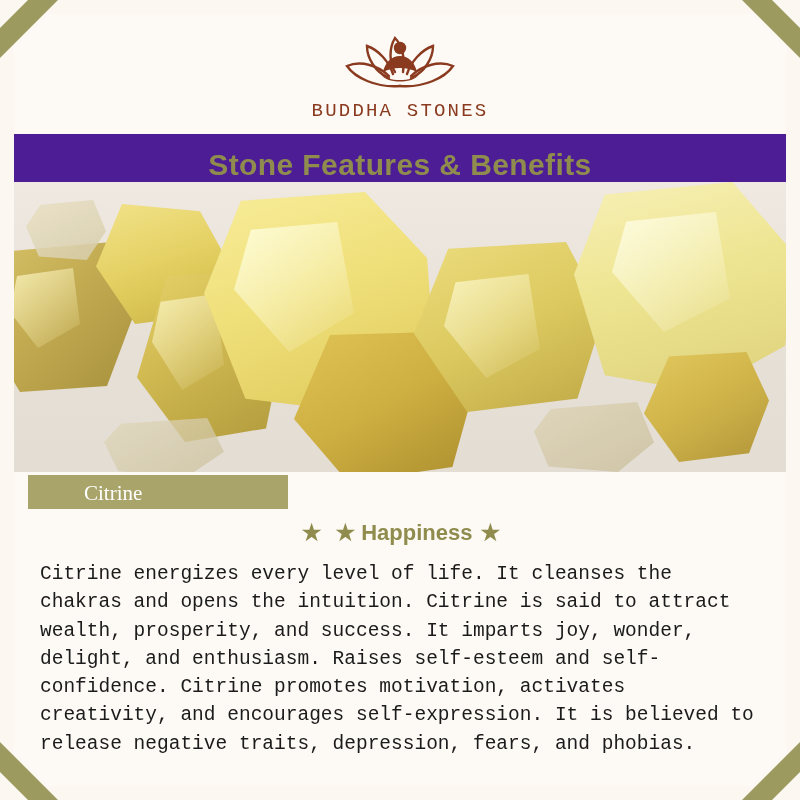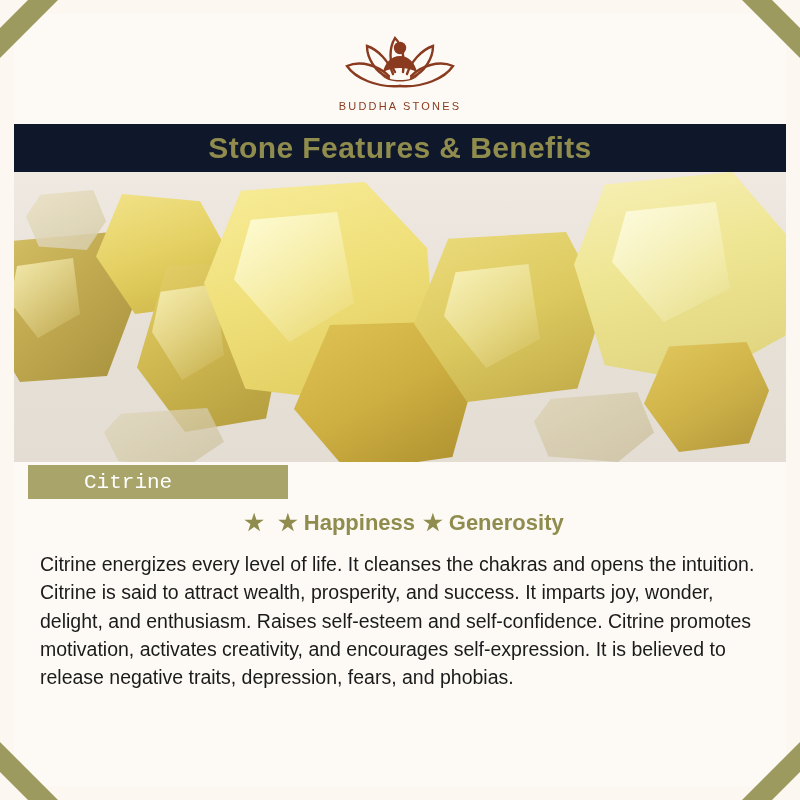--- a/index.html
+++ b/index.html
@@ -91,34 +91,34 @@
   .logo-wrap {
     text-align: center;
     padding-top: 12px;
   }
   .logo-mark {
     display: block;
     margin: 0 auto;
   }
   .logo-text {
     margin-top: 2px;
-    font-size: 11px;
+    font-size: 19px;
     letter-spacing: 2.2px;
     color: #8a3a1e;
-    font-family: Liberation Sans, sans-serif;
+    font-family: Liberation Mono, monospace;
     font-weight: normal;
   }
 
   
   .title-bar {
     margin: 12px 0 0 0;
     height: 48px;
-    background: #0f172a;
+    background: #4c1d95;
     display: flex;
-    align-items: center;
+    align-items: flex-end;
     justify-content: center;
   }
   .title-bar h1 {
     margin: 0;
     font-size: 30px;
     font-weight: bold;
     color: #8f8c4e;
     letter-spacing: 0.4px;
     font-family: "Liberation Sans", sans-serif;
   }
@@ -149,21 +149,21 @@
     width: 260px;
     height: 34px;
     background: #a9a46a;
   }
   .name-band .name {
     position: absolute;
     left: 70px;
     top: 9px;
     font-size: 21px;
     color: #ffffff;
-    font-family: Liberation Mono, monospace;
+    font-family: Liberation Serif, serif;
   }
 
   
   .keywords {
     display: flex;
     justify-content: center;
     align-items: center;
     gap: 0px;
     padding: 8px 0 4px 0;
   }
@@ -181,21 +181,21 @@
     margin: 0 6px 0 8px;
     line-height: 1;
   }
 
   
   .body-text {
     padding: 10px 26px 0 26px;
     font-size: 19.5px;
     line-height: 1.45;
     color: #1b1b1b;
-    font-family: Liberation Sans, sans-serif;
+    font-family: Liberation Mono, monospace;
     text-align: left;
   }
 </style>
 </head>
 <body>
 
 <div class="page">
 
   <div class="corner tl"></div>
   <div class="corner tr"></div>
@@ -264,21 +264,20 @@
     <div class="keywords">
       <span class="kw">
         <span class="star">★</span>
       </span>
       <span class="kw">
         <span class="star">★</span>
         <span>Happiness</span>
       </span>
       <span class="kw">
         <span class="star">★</span>
-        <span>Generosity</span>
       </span>
     </div>
 
     <div class="body-text">Citrine energizes every level of life. It cleanses the chakras and opens the intuition. Citrine is said to attract wealth, prosperity, and success. It imparts joy, wonder, delight, and enthusiasm. Raises self-esteem and self-confidence. Citrine promotes motivation, activates creativity, and encourages self-expression. It is believed to release negative traits, depression, fears, and phobias.</div>
 
   </div>
 
   <div class="corner-notch tl"></div>
   <div class="corner-notch tr"></div>
   <div class="corner-notch bl"></div>

